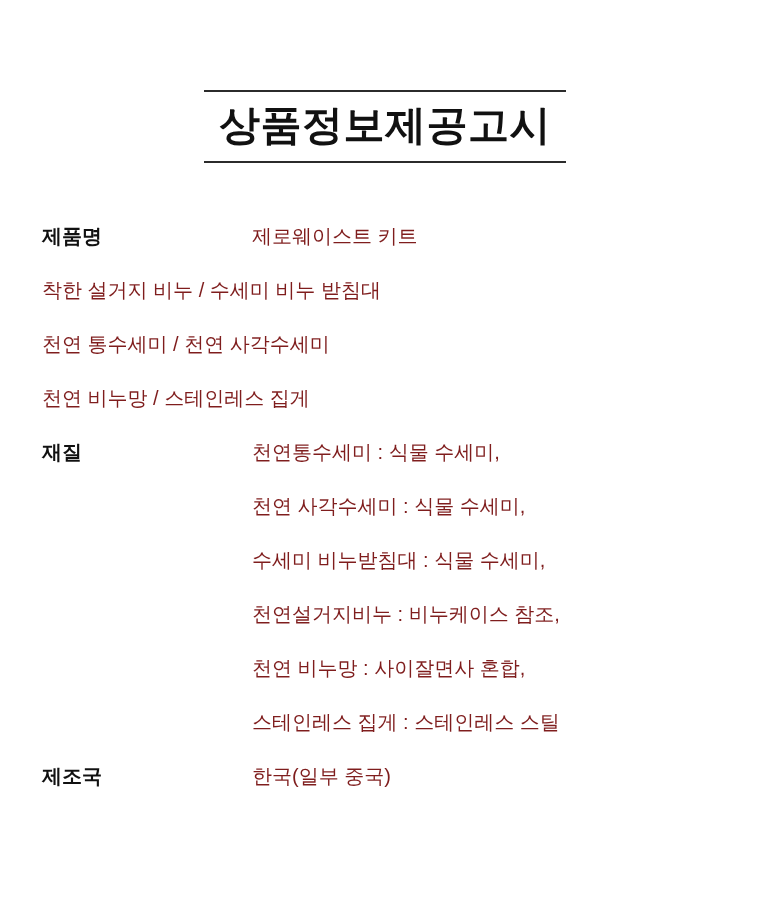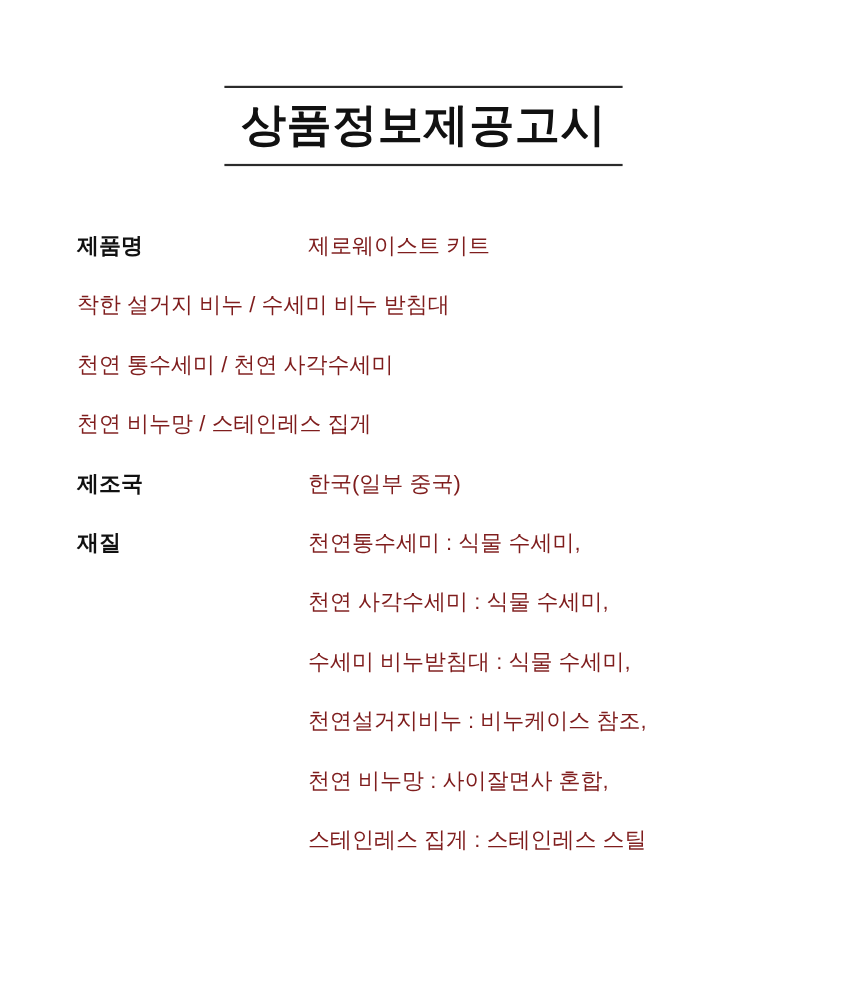--- a/index.html
+++ b/index.html
@@ -15,21 +15,21 @@
     overflow: hidden;
   }
   .page {
     position: relative;
     width: 770px;
     height: 916px;
     box-sizing: border-box;
   }
   
   .title-block {
-    margin: 0 auto;
+    margin: 12px auto;
     padding-top: 78px;
     width: 362px;
     text-align: center;
   }
   .title-rule {
     height: 2px;
     background: #2b2b2b;
     width: 100%;
   }
   .title-rule.bottom {
@@ -42,21 +42,20 @@
     line-height: 1.35;
     padding: 6px 0 2px 0;
     color: #111111;
     white-space: nowrap;
   }
   
   .info-table {
     margin-top: 46px;
     padding-left: 42px;
     padding-right: 20px;
-    margin-left: 28px;
   }
   .info-row {
     display: flex;
     align-items: flex-start;
   }
   .info-label {
     width: 210px;
     flex: 0 0 210px;
     font-size: 20px;
     font-weight: bold;
@@ -98,32 +97,32 @@
 
     <div class="info-row">
       <div class="info-values">
         <div class="info-value">착한 설거지 비누 / 수세미 비누 받침대</div>
         <div class="info-value">천연 통수세미 / 천연 사각수세미</div>
         <div class="info-value">천연 비누망 / 스테인레스 집게</div>
       </div>
     </div>
 
     <div class="info-row">
-      <div class="info-label">제조국</div>
-      <div class="info-values">
-        <div class="info-value">한국(일부 중국)</div>
-      </div>
-    </div>
-
-    <div class="info-row">
       <div class="info-label">재질</div>
       <div class="info-values">
         <div class="info-value">천연통수세미 : 식물 수세미,</div>
         <div class="info-value">천연 사각수세미 : 식물 수세미,</div>
         <div class="info-value">수세미 비누받침대 : 식물 수세미,</div>
         <div class="info-value">천연설거지비누 : 비누케이스 참조,</div>
         <div class="info-value">천연 비누망 : 사이잘면사 혼합,</div>
         <div class="info-value">스테인레스 집게 : 스테인레스 스틸</div>
       </div>
     </div>
 
+    <div class="info-row">
+      <div class="info-label">제조국</div>
+      <div class="info-values">
+        <div class="info-value">한국(일부 중국)</div>
+      </div>
+    </div>
+
   </div>
 </div>
 
 </body></html>

